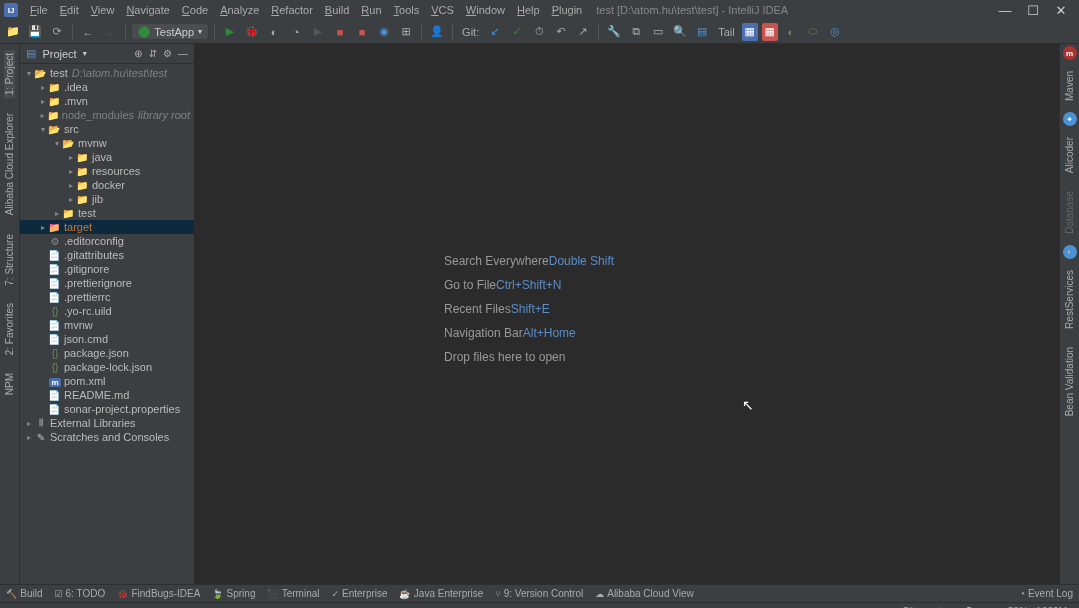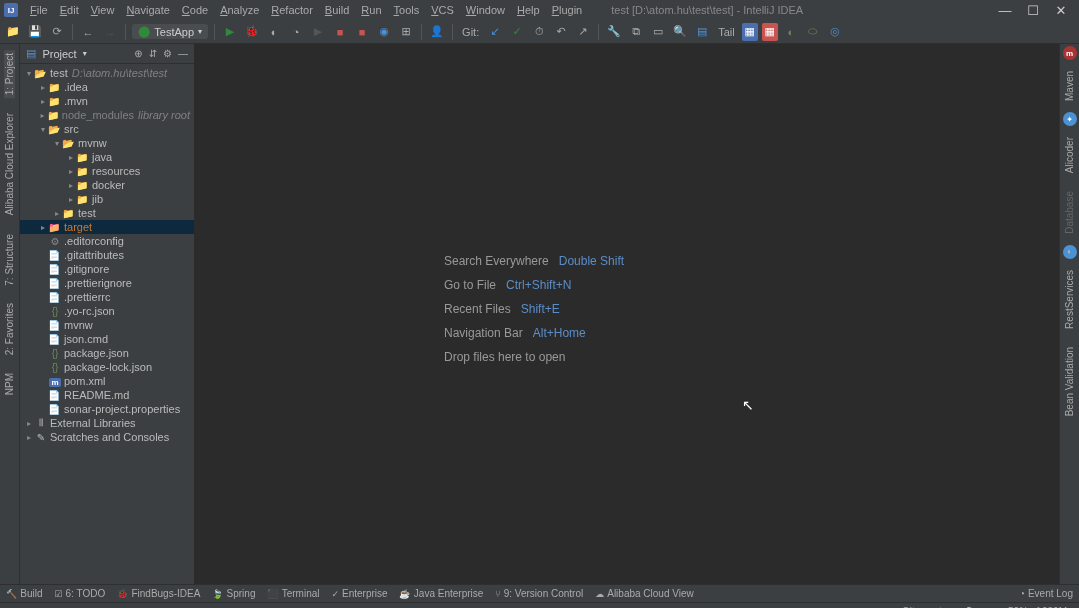--- a/index.html
+++ b/index.html
@@ -1,20 +1,20 @@
 <!DOCTYPE html>
 <html><head>
 <meta charset="utf-8">
 <style>
 * { margin:0; padding:0; box-sizing:border-box; font-family:"Segoe UI",Arial,sans-serif; }
 body { background:#2b2b2b; color:#bbb; font-size:11px; width:1079px; height:608px; overflow:hidden; position:relative; }
 .titlebar { height:20px; background:#3c3f41; display:flex; align-items:center; padding:0 4px; font-size:11px; color:#aaa; }
 .titlebar .logo { width:14px; height:14px; background:#4b6eaf; margin-right:6px; border-radius:2px; display:flex; align-items:center; justify-content:center; font-size:8px; color:#fff; font-weight:bold; }
 .menu-item { padding:0 6px; cursor:default; }
-.title-path { margin-left:23px; color:#888; }
+.title-path { margin-left:8px; color:#888; }
 .wincontrols { margin-left:auto; display:flex; }
 .wincontrols span { width:28px; text-align:center; font-size:13px; color:#ccc; cursor:default; }
 .toolbar { height:24px; background:#3c3f41; display:flex; align-items:center; padding:0 4px; border-bottom:1px solid #2d2f30; gap:4px; }
 .toolbar .tbtn { width:18px; height:18px; display:flex; align-items:center; justify-content:center; font-size:11px; color:#aaa; cursor:pointer; }
 .toolbar .sep { width:1px; height:16px; background:#555; margin:0 2px; }
 .runcfg { display:flex; align-items:center; background:#4a4d4f; border-radius:3px; padding:1px 6px; font-size:11px; color:#ccc; gap:4px; }
 .git-label { color:#aaa; font-size:11px; margin:8px 3px; }
 .main { display:flex; height:540px; }
 .leftgutter { width:20px; background:#3c3f41; border-right:1px solid #2d2f30; display:flex; flex-direction:column; align-items:center; }
 .vlabel { writing-mode:vertical-rl; transform:rotate(180deg); font-size:10px; color:#aaa; margin:6px 0; padding:3px 0; cursor:pointer; }
@@ -34,21 +34,21 @@
 .json-icon { color:#6a8759; }
 .m-icon { background:#4b6eaf; color:#fff; font-size:8px; padding:0 2px; border-radius:2px; font-weight:bold; }
 .gear-icon { color:#888; }
 .orange { color:#cc7832; }
 .tree-label { color:#bbb; }
 .dim { color:#808080; }
 .library { color:#808080; font-style:italic; margin-left:4px; }
 .editor { flex:1; background:#2b2b2b; position:relative; }
 .welcome { position:absolute; top:210px; left:250px; font-family:Consolas,monospace; font-size:12px; color:#999; }
 .welcome div { margin-bottom:10px; }
-.welcome .shortcut { color:#5b8dc9; margin-left:10px; }
+.welcome .shortcut { color:#5b8dc9; }
 .rightgutter { width:20px; background:#3c3f41; border-left:1px solid #2d2f30; display:flex; flex-direction:column; align-items:center; }
 .rbadge { width:14px; height:14px; border-radius:50%; margin:2px 0; font-size:8px; display:flex; align-items:center; justify-content:center; }
 .bottombar { height:18px; background:#3c3f41; display:flex; align-items:center; padding:0 6px; font-size:10px; color:#aaa; gap:12px; border-top:1px solid #2d2f30; }
 .bottombar .bitem { display:flex; align-items:center; gap:3px; cursor:pointer; }
 .bottombar .spacer { flex:1; }
 .statusbar { height:18px; background:#3c3f41; display:flex; align-items:center; padding:0 6px; font-size:10px; color:#aaa; border-top:1px solid #2d2f30; }
 .statusbar .spacer { flex:1; }
 .statusbar .sitem { margin:0 6px; }
 .cursor { position:absolute; top:397px; left:742px; font-size:14px; color:#fff; pointer-events:none; }
 .underline { text-decoration:underline; }
@@ -216,21 +216,21 @@
           <span class="tree-label">.prettierignore</span>
         </div>
         <div class="tree-row" style="padding-left: 18px;">
           <span class="arrow"></span>
           <span class="ficon file">📄</span>
           <span class="tree-label">.prettierrc</span>
         </div>
         <div class="tree-row" style="padding-left: 18px;">
           <span class="arrow"></span>
           <span class="ficon json-icon">{}</span>
-          <span class="tree-label">.yo-rc.json</span>
+          <span class="tree-label">.yo-rc.uild</span>
         </div>
         <div class="tree-row" style="padding-left: 18px;">
           <span class="arrow"></span>
           <span class="ficon file">📄</span>
           <span class="tree-label">mvnw</span>
         </div>
         <div class="tree-row" style="padding-left: 18px;">
           <span class="arrow"></span>
           <span class="ficon file">📄</span>
           <span class="tree-label">json.cmd</span>

